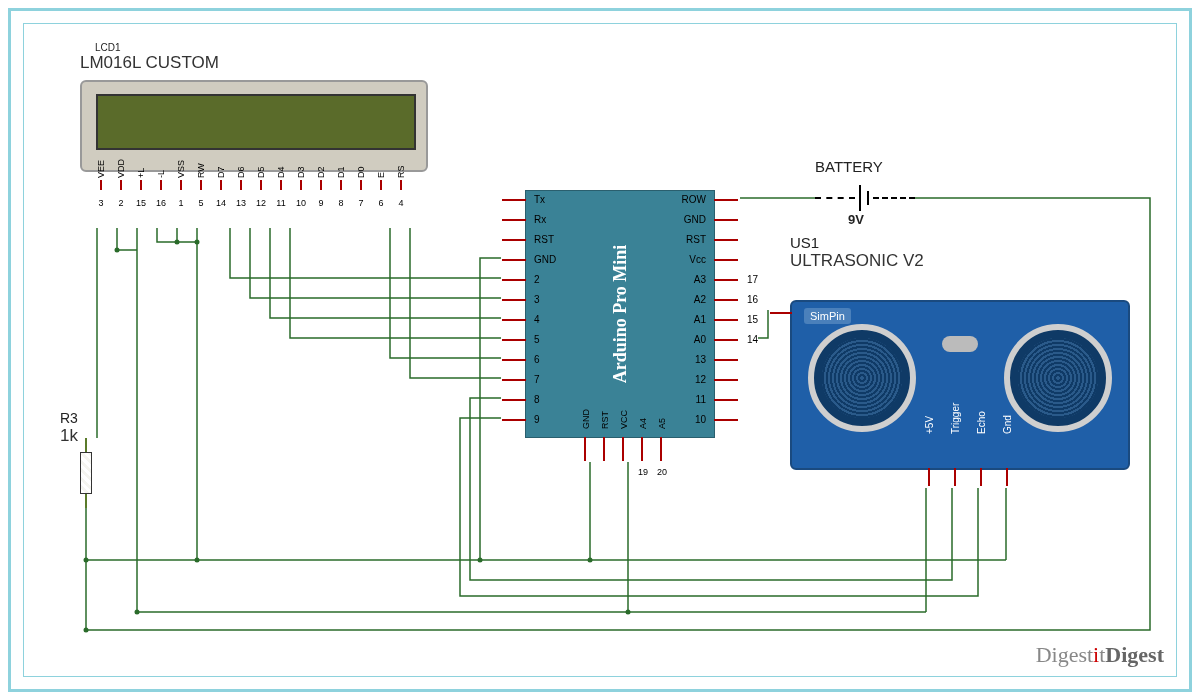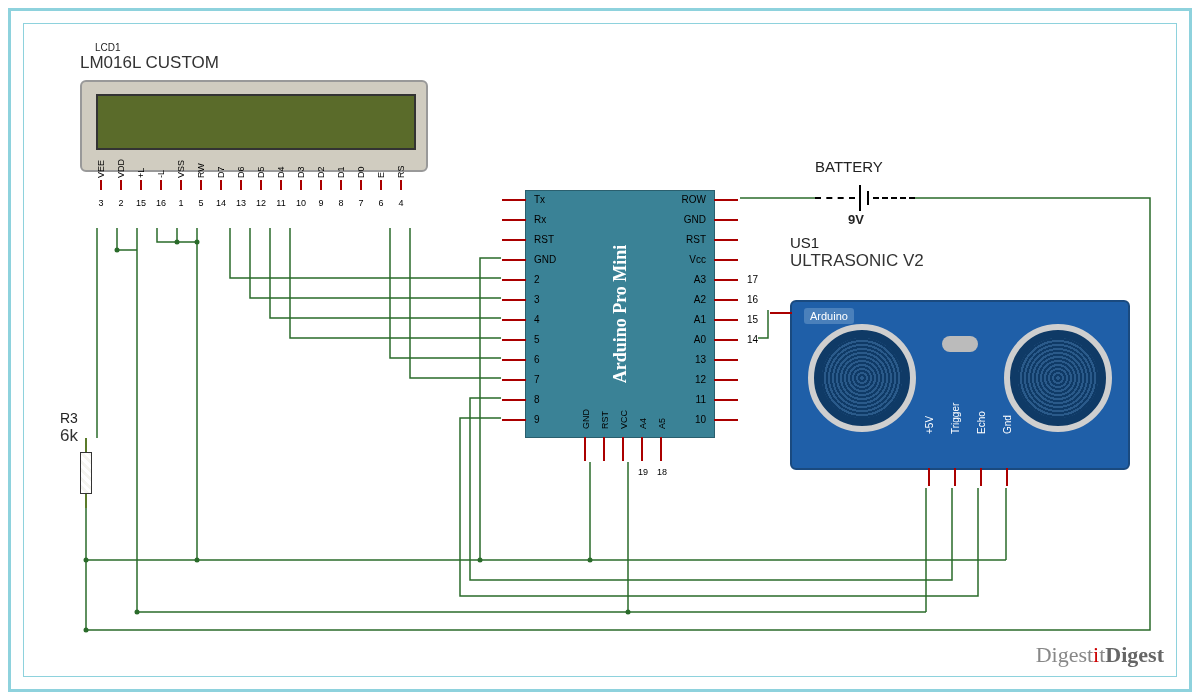--- a/index.html
+++ b/index.html
@@ -247,50 +247,50 @@
     <div class="apin-label-b" style="left: 55px;">GND</div>
     <div class="apin-bottom" style="left: 77px;"></div>
     <div class="apin-label-b" style="left: 74px;">RST</div>
     <div class="apin-bottom" style="left: 96px;"></div>
     <div class="apin-label-b" style="left: 93px;">VCC</div>
     <div class="apin-bottom" style="left: 115px;"></div>
     <div class="apin-label-b" style="left: 112px;">A4</div>
     <div class="apin-label" style="left: 112px; bottom: -40px; font-size: 9px;">19</div>
     <div class="apin-bottom" style="left: 134px;"></div>
     <div class="apin-label-b" style="left: 131px;">A5</div>
-    <div class="apin-label" style="left: 131px; bottom: -40px; font-size: 9px;">18</div>
+    <div class="apin-label" style="left: 131px; bottom: -40px; font-size: 9px;">20</div>
   </div>
 
 <div class="label-block" style="left:815px; top:158px; font-size:15px;">BATTERY</div>
 <div class="battery">
   <div class="batt-sym">
     <div class="batt-dash" style="left:0; width:40px;"></div>
     <div class="batt-long"></div>
     <div class="batt-short"></div>
     <div class="batt-dash" style="left:58px; width:42px;"></div>
   </div>
 </div>
 <div class="label-block" style="left:848px; top:212px; font-weight:bold;">9V</div>
 
 <div class="label-block" style="left:60px; top:410px;">
   <div style="font-size:14px;">R3</div>
-  <div class="label-val">6k</div>
+  <div class="label-val">1k</div>
 </div>
 <div class="resistor">
   <div class="res-lead"></div>
   <div class="res-body"></div>
   <div class="res-lead"></div>
 </div>
 
 <div class="label-block" style="left:790px; top:234px;">
   <div style="font-size:15px;">US1</div>
   <div class="label-val">ULTRASONIC V2</div>
 </div>
 <div class="ultrasonic">
-  <div class="us-simpin">Arduino</div>
+  <div class="us-simpin">SimPin</div>
   <div class="us-sim-stub"></div>
   <div class="us-transducer" style="left:16px;"></div>
   <div class="us-transducer" style="right:16px;"></div>
   <div class="us-led"></div>
 <div class="us-pins">
       <div class="us-pin-item">
         <div class="us-pin-label">+5V</div>
         <div class="us-pin-stub"></div>
       </div>
       <div class="us-pin-item">

